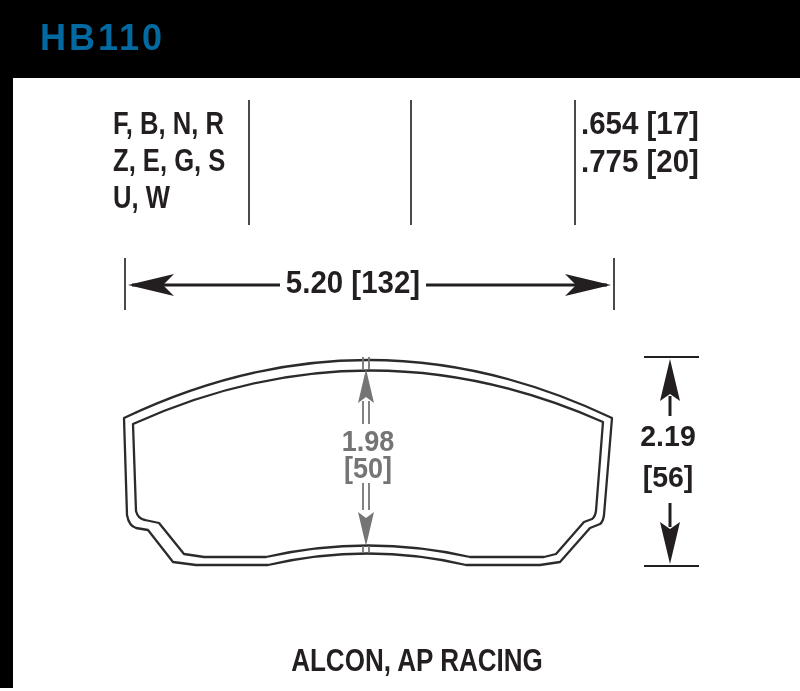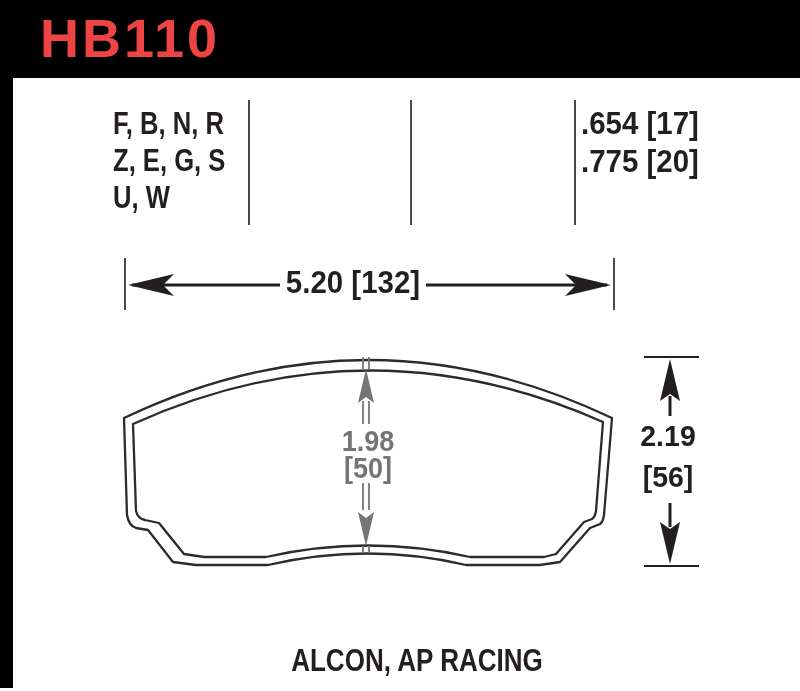--- a/index.html
+++ b/index.html
@@ -17,21 +17,21 @@
   .header-bar {
     left: 0; top: 0; width: 800px; height: 78px;
     background: #000000;
   }
   .left-border {
     left: 0; top: 0; width: 13px; height: 688px;
     background: #000000;
   }
   .part-number {
     left: 40px; top: 8px;
-    font-size: 54px; font-weight: bold; color: #ef4444;
+    font-size: 36px; font-weight: bold; color: #0369a1;
     letter-spacing: 3px; line-height: 60px; white-space: nowrap;
   }
   .compound-block {
     left: 113px; top: 105px;
     font-size: 32px; line-height: 37px; white-space: nowrap;
     transform: scaleX(0.80); transform-origin: left top;
   }
   .thickness-block {
     left: 581px; top: 105px;
     font-size: 31px; line-height: 38px; white-space: nowrap;

